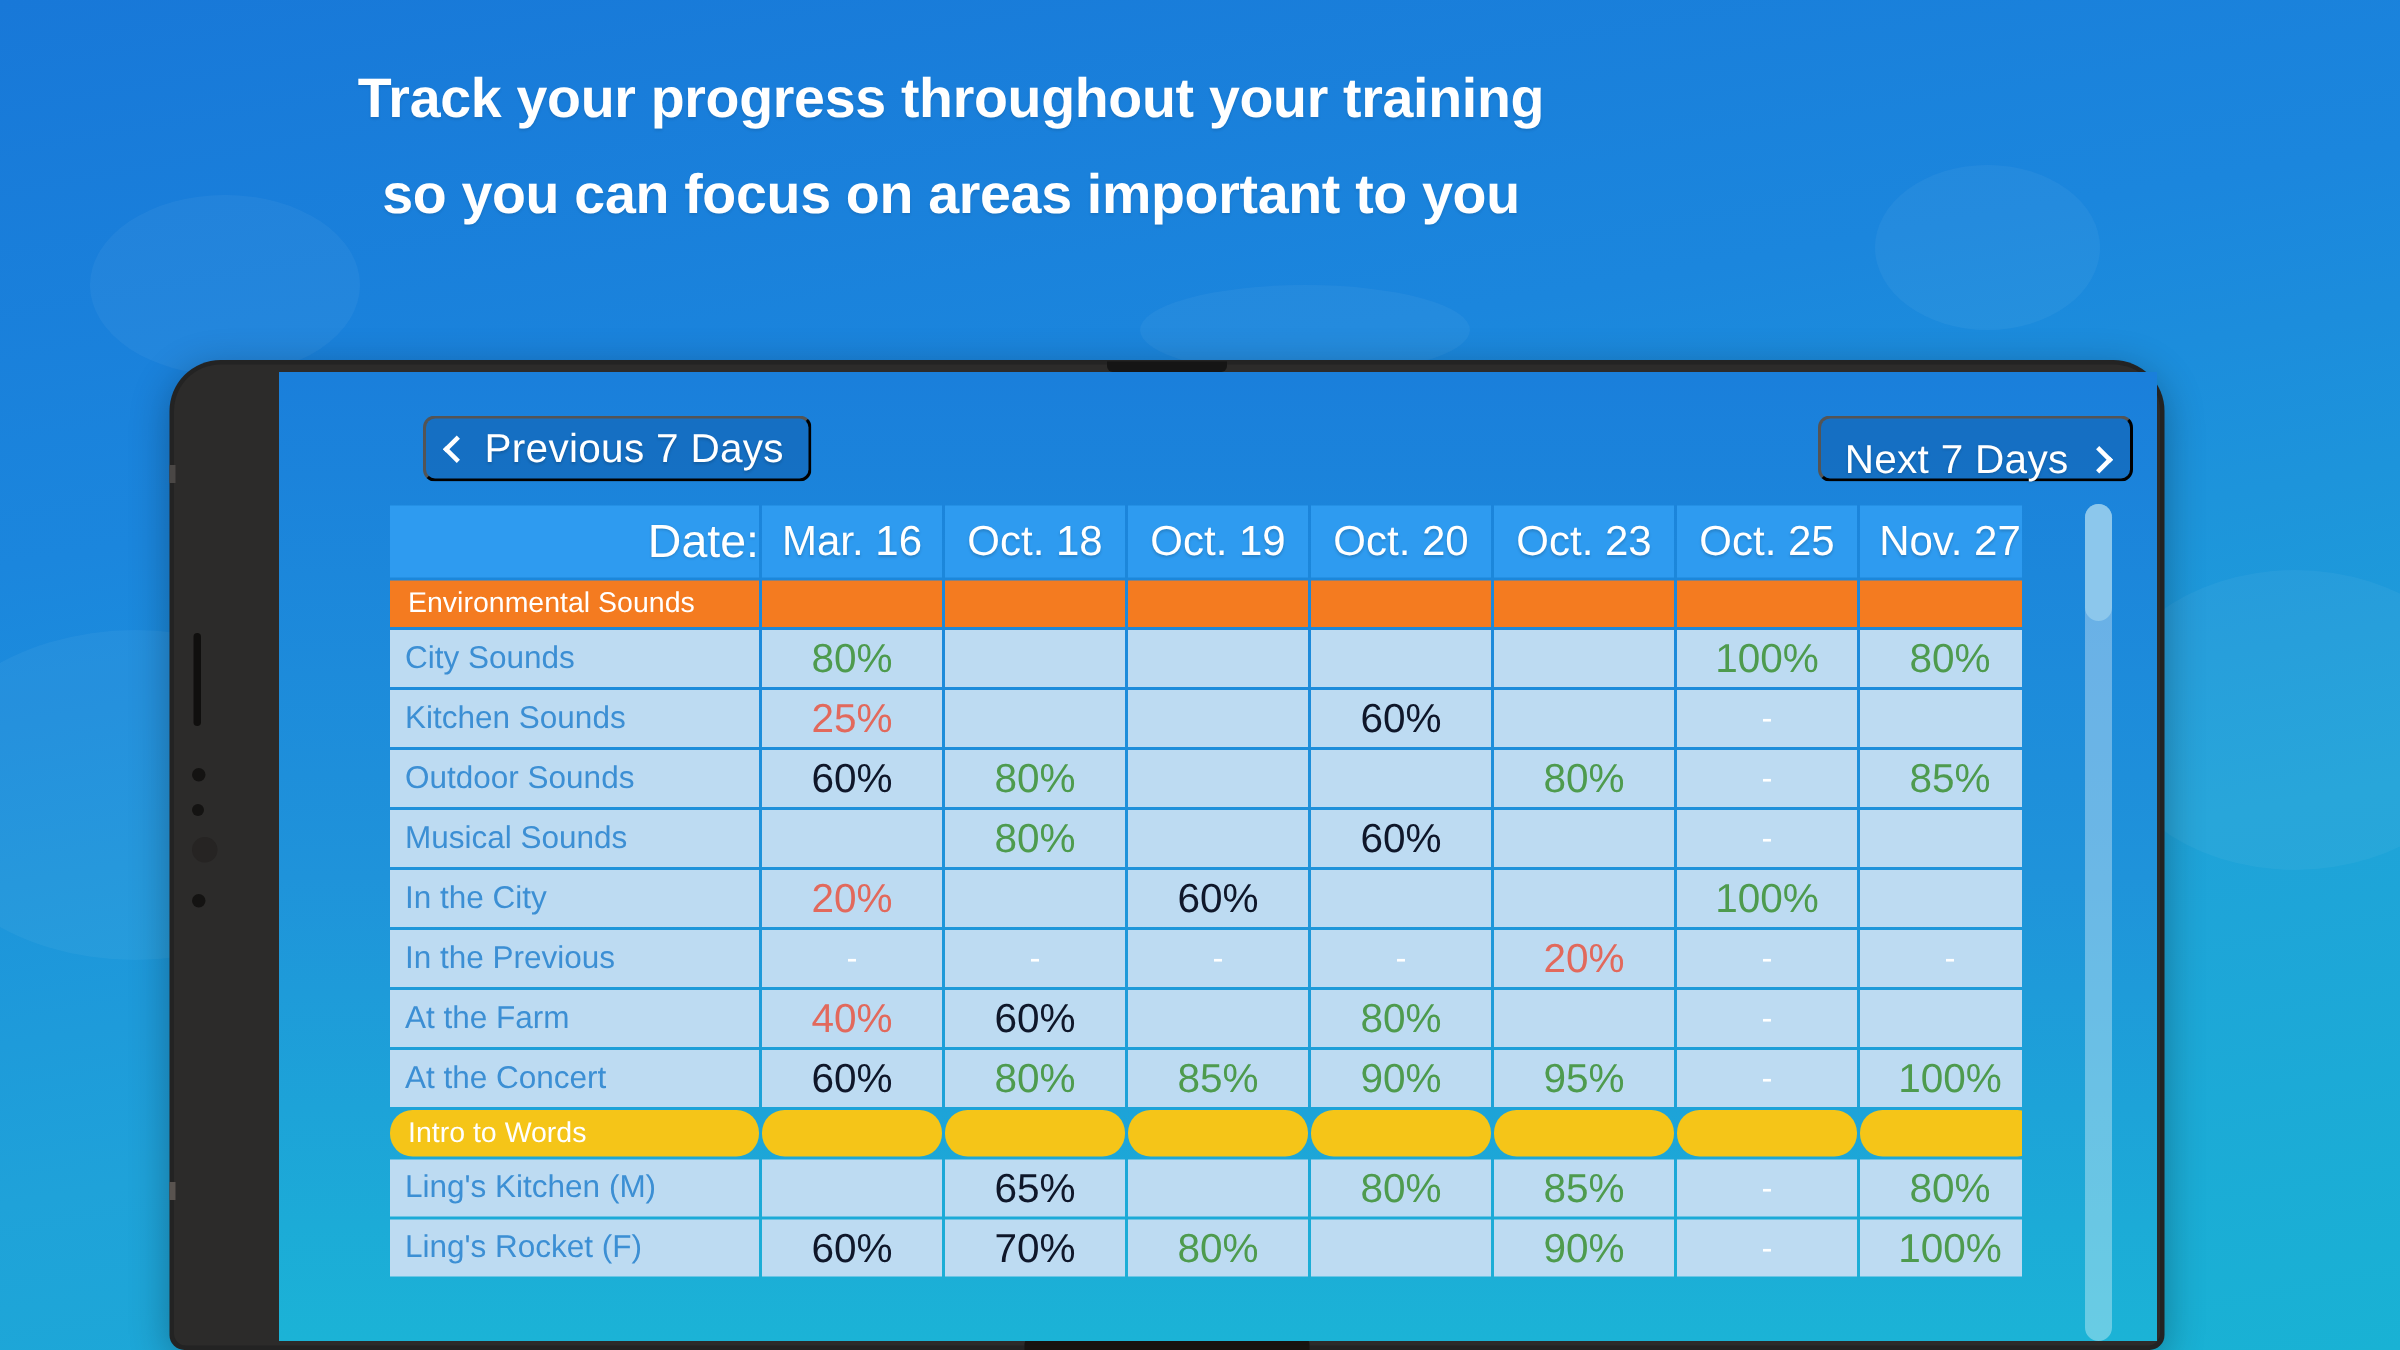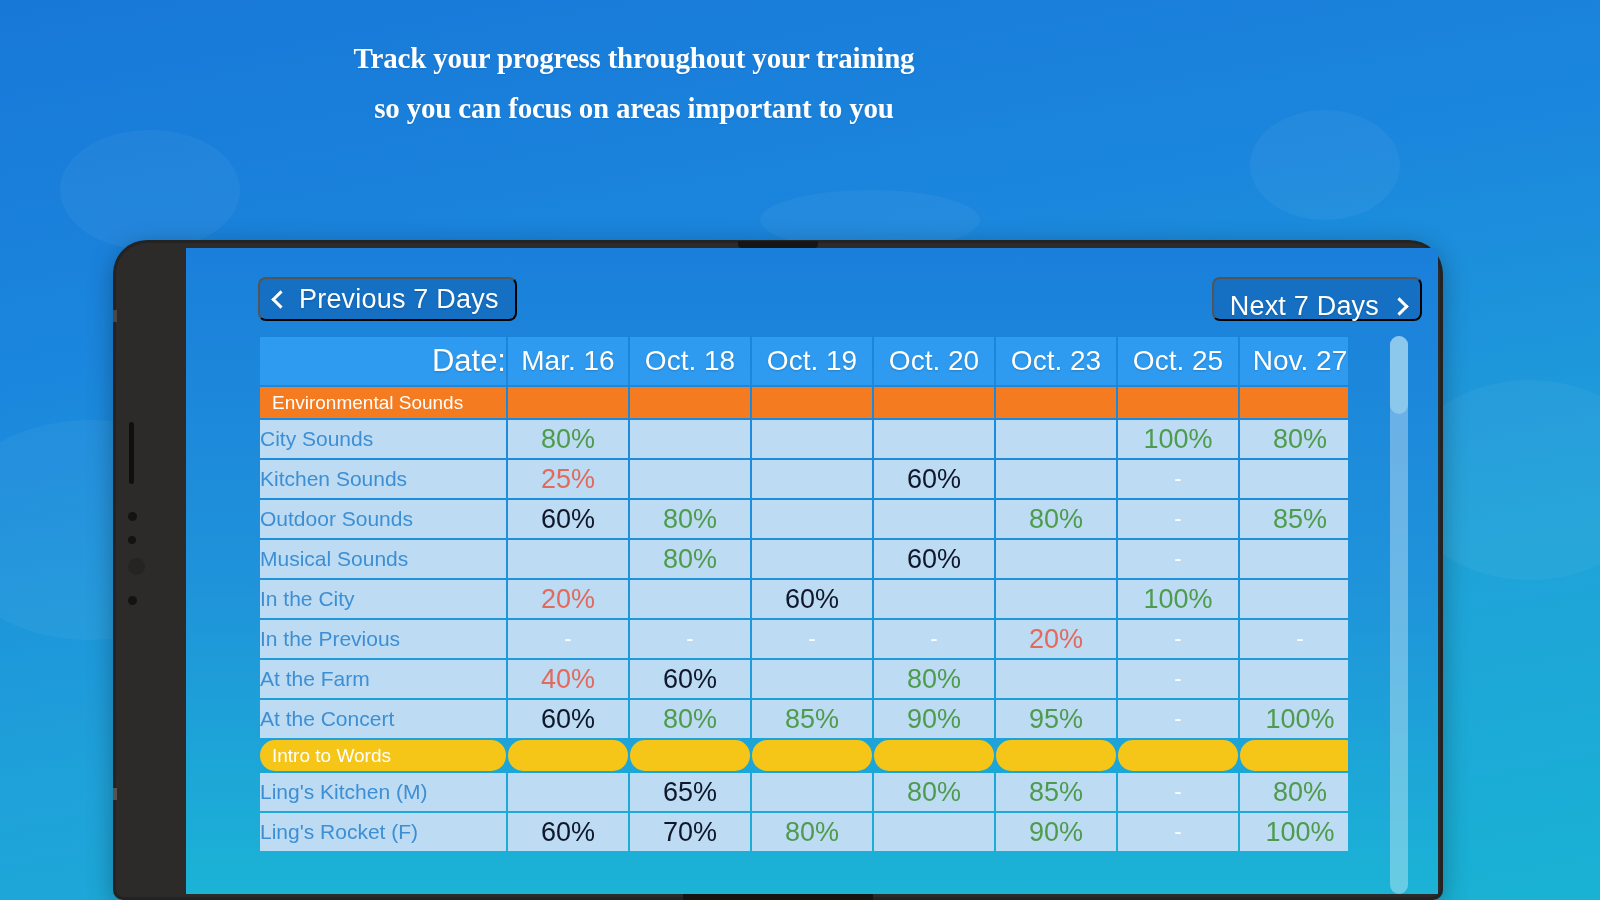--- a/index.html
+++ b/index.html
@@ -28,27 +28,26 @@
   }
 
   
   #headline {
     position: absolute;
     top: 34px;
     left: 0;
     width: 1268px;
     text-align: center;
     color: #ffffff;
-    font-size: 29px;
+    font-size: 37px;
     font-weight: bold;
     line-height: 1.72;
     letter-spacing: -0.2px;
     text-shadow: 0 1px 2px rgba(0,0,0,0.10);
     white-space: pre-line;
-    font-family: Liberation Serif, serif;
   }
 
   
   #phone {
     position: absolute;
     left: 113px;
     top: 240px;
     width: 1330px;
     height: 660px;
     background: #232323;
@@ -121,20 +120,21 @@
     top: 29px;
     height: 44px;
     background: rgba(10,70,140,0.30);
     border-radius: 8px;
     display: flex;
     align-items: center;
     color: #ffffff;
     font-size: 27px;
     letter-spacing: 0.2px;
     text-shadow: 0 1px 2px rgba(0,0,0,0.18);
+    margin-left: 24px;
   }
   #btn-prev { left: 72px; padding: 0 16px 0 14px; gap: 12px; }
   #btn-next { right: 16px; padding: 14px 14px 0 16px; gap: 14px; }
   .chev {
     display: inline-block;
     width: 13px; height: 13px;
     border-top: 3px solid #ffffff;
     border-right: 3px solid #ffffff;
   }
   .chev.left  { transform: rotate(-135deg); }
@@ -192,20 +192,21 @@
     text-align: left;
     padding-left: 12px;
   }
   tr.section-orange td { background: #f47b20; }
   tr.section-yellow td { background: #f5c518; border-radius: 15px; }
 
   
   tr.data td { background: #bddbf2; }
   tr.data td.label {
     text-align: left;
+    padding-left: 10px;
     color: #3c8fd4;
     font-size: 21px;
   }
   td.v-green  { color: #4e9b4e; }
   td.v-orange { color: #0f172a; }
   td.v-red    { color: #e2695c; }
   td.v-dash   { color: #ffffff; font-size: 22px; }
   td.v-empty  { color: transparent; }
 
   

